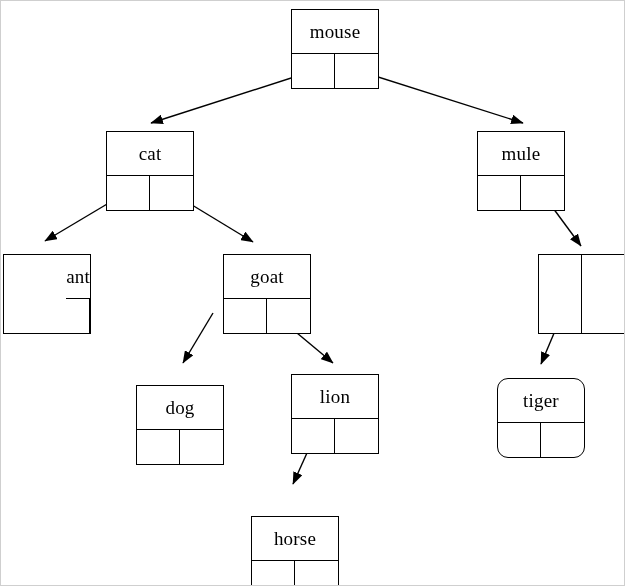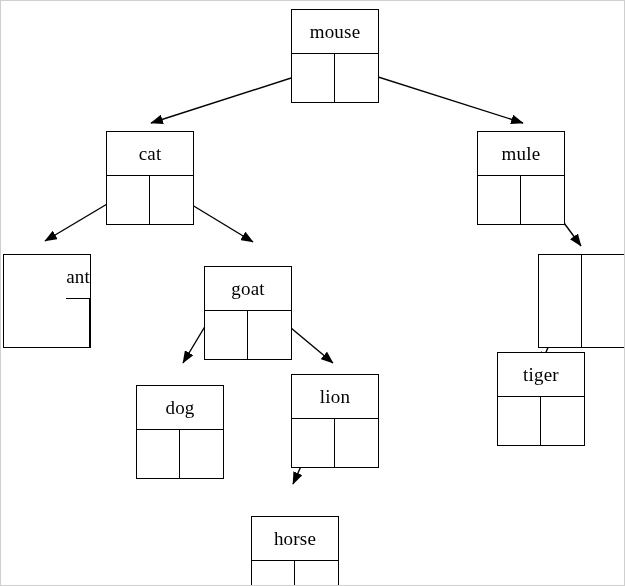--- a/index.html
+++ b/index.html
@@ -21,21 +21,21 @@
     position: absolute;
     left: 0;
     top: 0;
     width: 625px;
     height: 586px;
     pointer-events: none;
   }
   .node {
     position: absolute;
     width: 88px;
-    height: 94px;
+    height: 80px;
     box-sizing: border-box;
     border: 1.4px solid #000000;
     background: #ffffff;
     display: flex;
     flex-direction: column;
   }
   .node-label {
     flex: 0 0 44px;
     display: flex;
     align-items: center;
@@ -106,21 +106,21 @@
           <div class="cell right"></div>
         </div>
       </div>
       <div class="node" style="left: 2px; top: 253px; align-items: flex-end;">
         <div class="node-label">ant</div>
         <div class="node-cells">
           <div class="cell left"></div>
           <div class="cell right"></div>
         </div>
       </div>
-      <div class="node" style="left: 203px; top: 253px; margin-top: 12px;">
+      <div class="node" style="left: 222px; top: 253px;">
         <div class="node-label">goat</div>
         <div class="node-cells">
           <div class="cell left"></div>
           <div class="cell right"></div>
         </div>
       </div>
       <div class="node" style="left: 537px; top: 253px;">
         <div class="node-cells">
           <div class="cell left"></div>
           <div class="cell right"></div>
@@ -133,21 +133,21 @@
           <div class="cell right"></div>
         </div>
       </div>
       <div class="node" style="left: 290px; top: 373px;">
         <div class="node-label">lion</div>
         <div class="node-cells">
           <div class="cell left"></div>
           <div class="cell right"></div>
         </div>
       </div>
-      <div class="node" style="left: 496px; top: 351px;">
+      <div class="node" style="left: 496px; top: 377px; border-radius: 11px;">
         <div class="node-label">tiger</div>
         <div class="node-cells">
           <div class="cell left"></div>
           <div class="cell right"></div>
         </div>
       </div>
       <div class="node" style="left: 250px; top: 515px;">
         <div class="node-label">horse</div>
         <div class="node-cells">
           <div class="cell left"></div>

